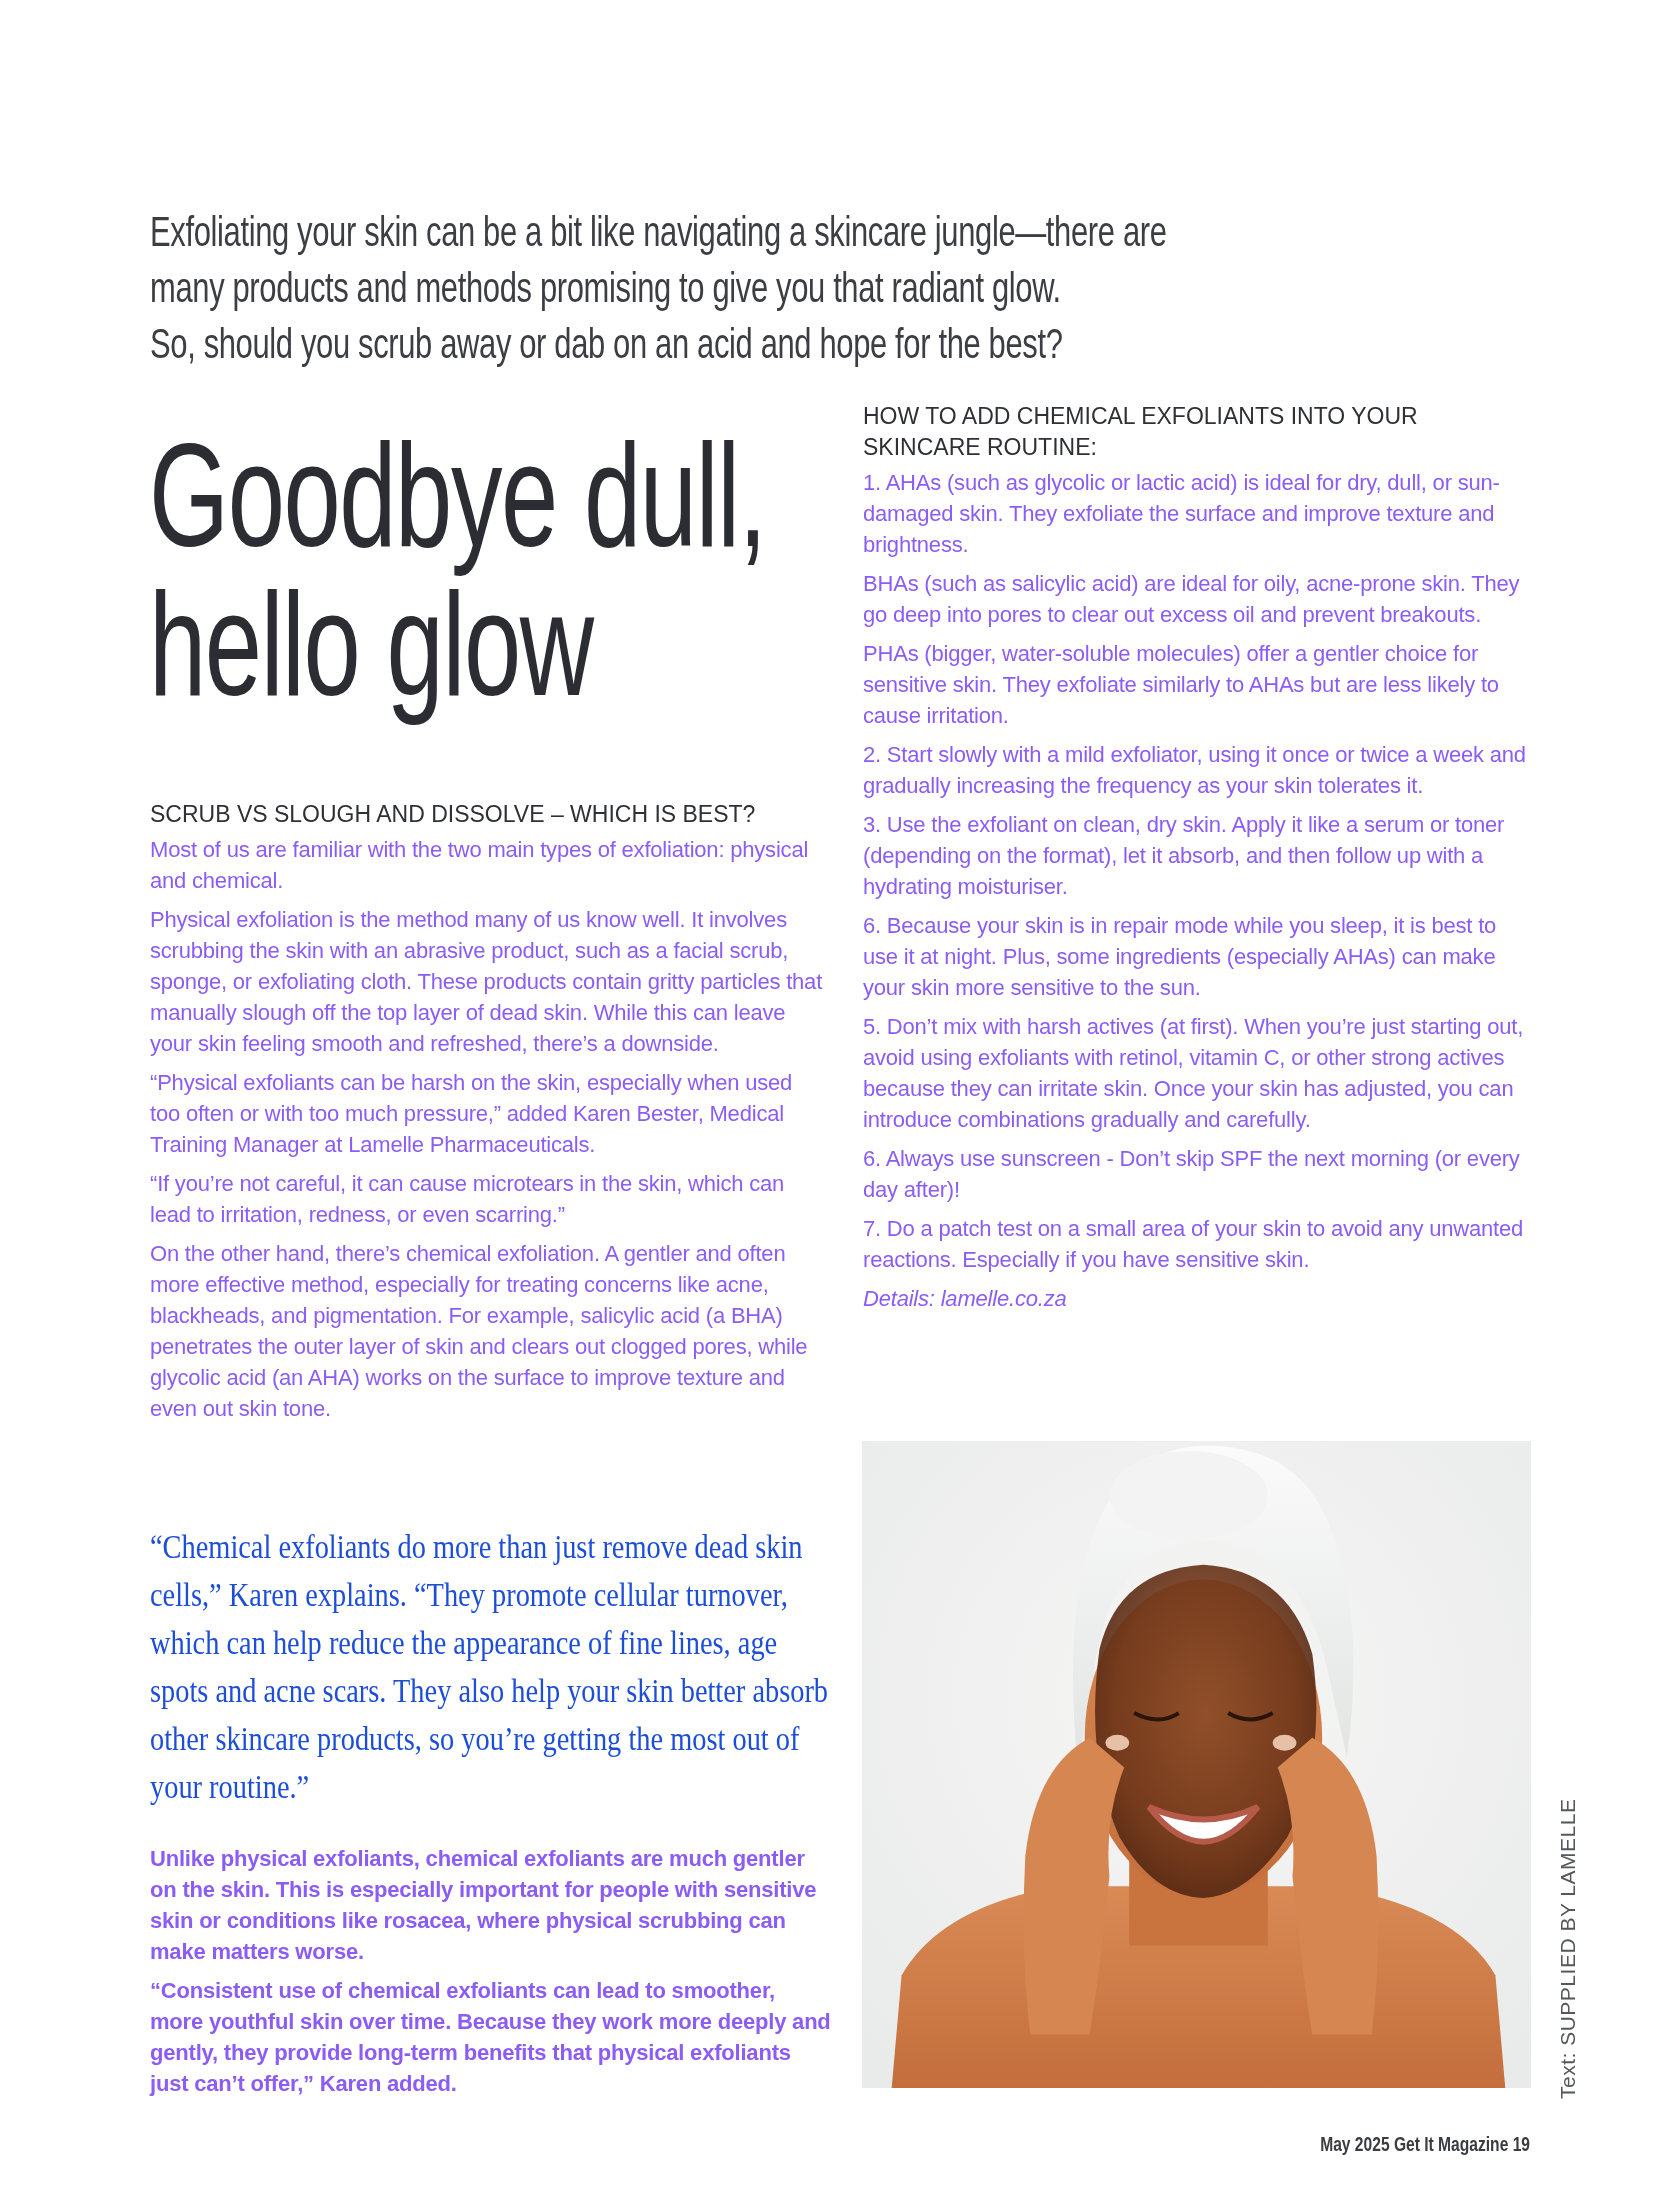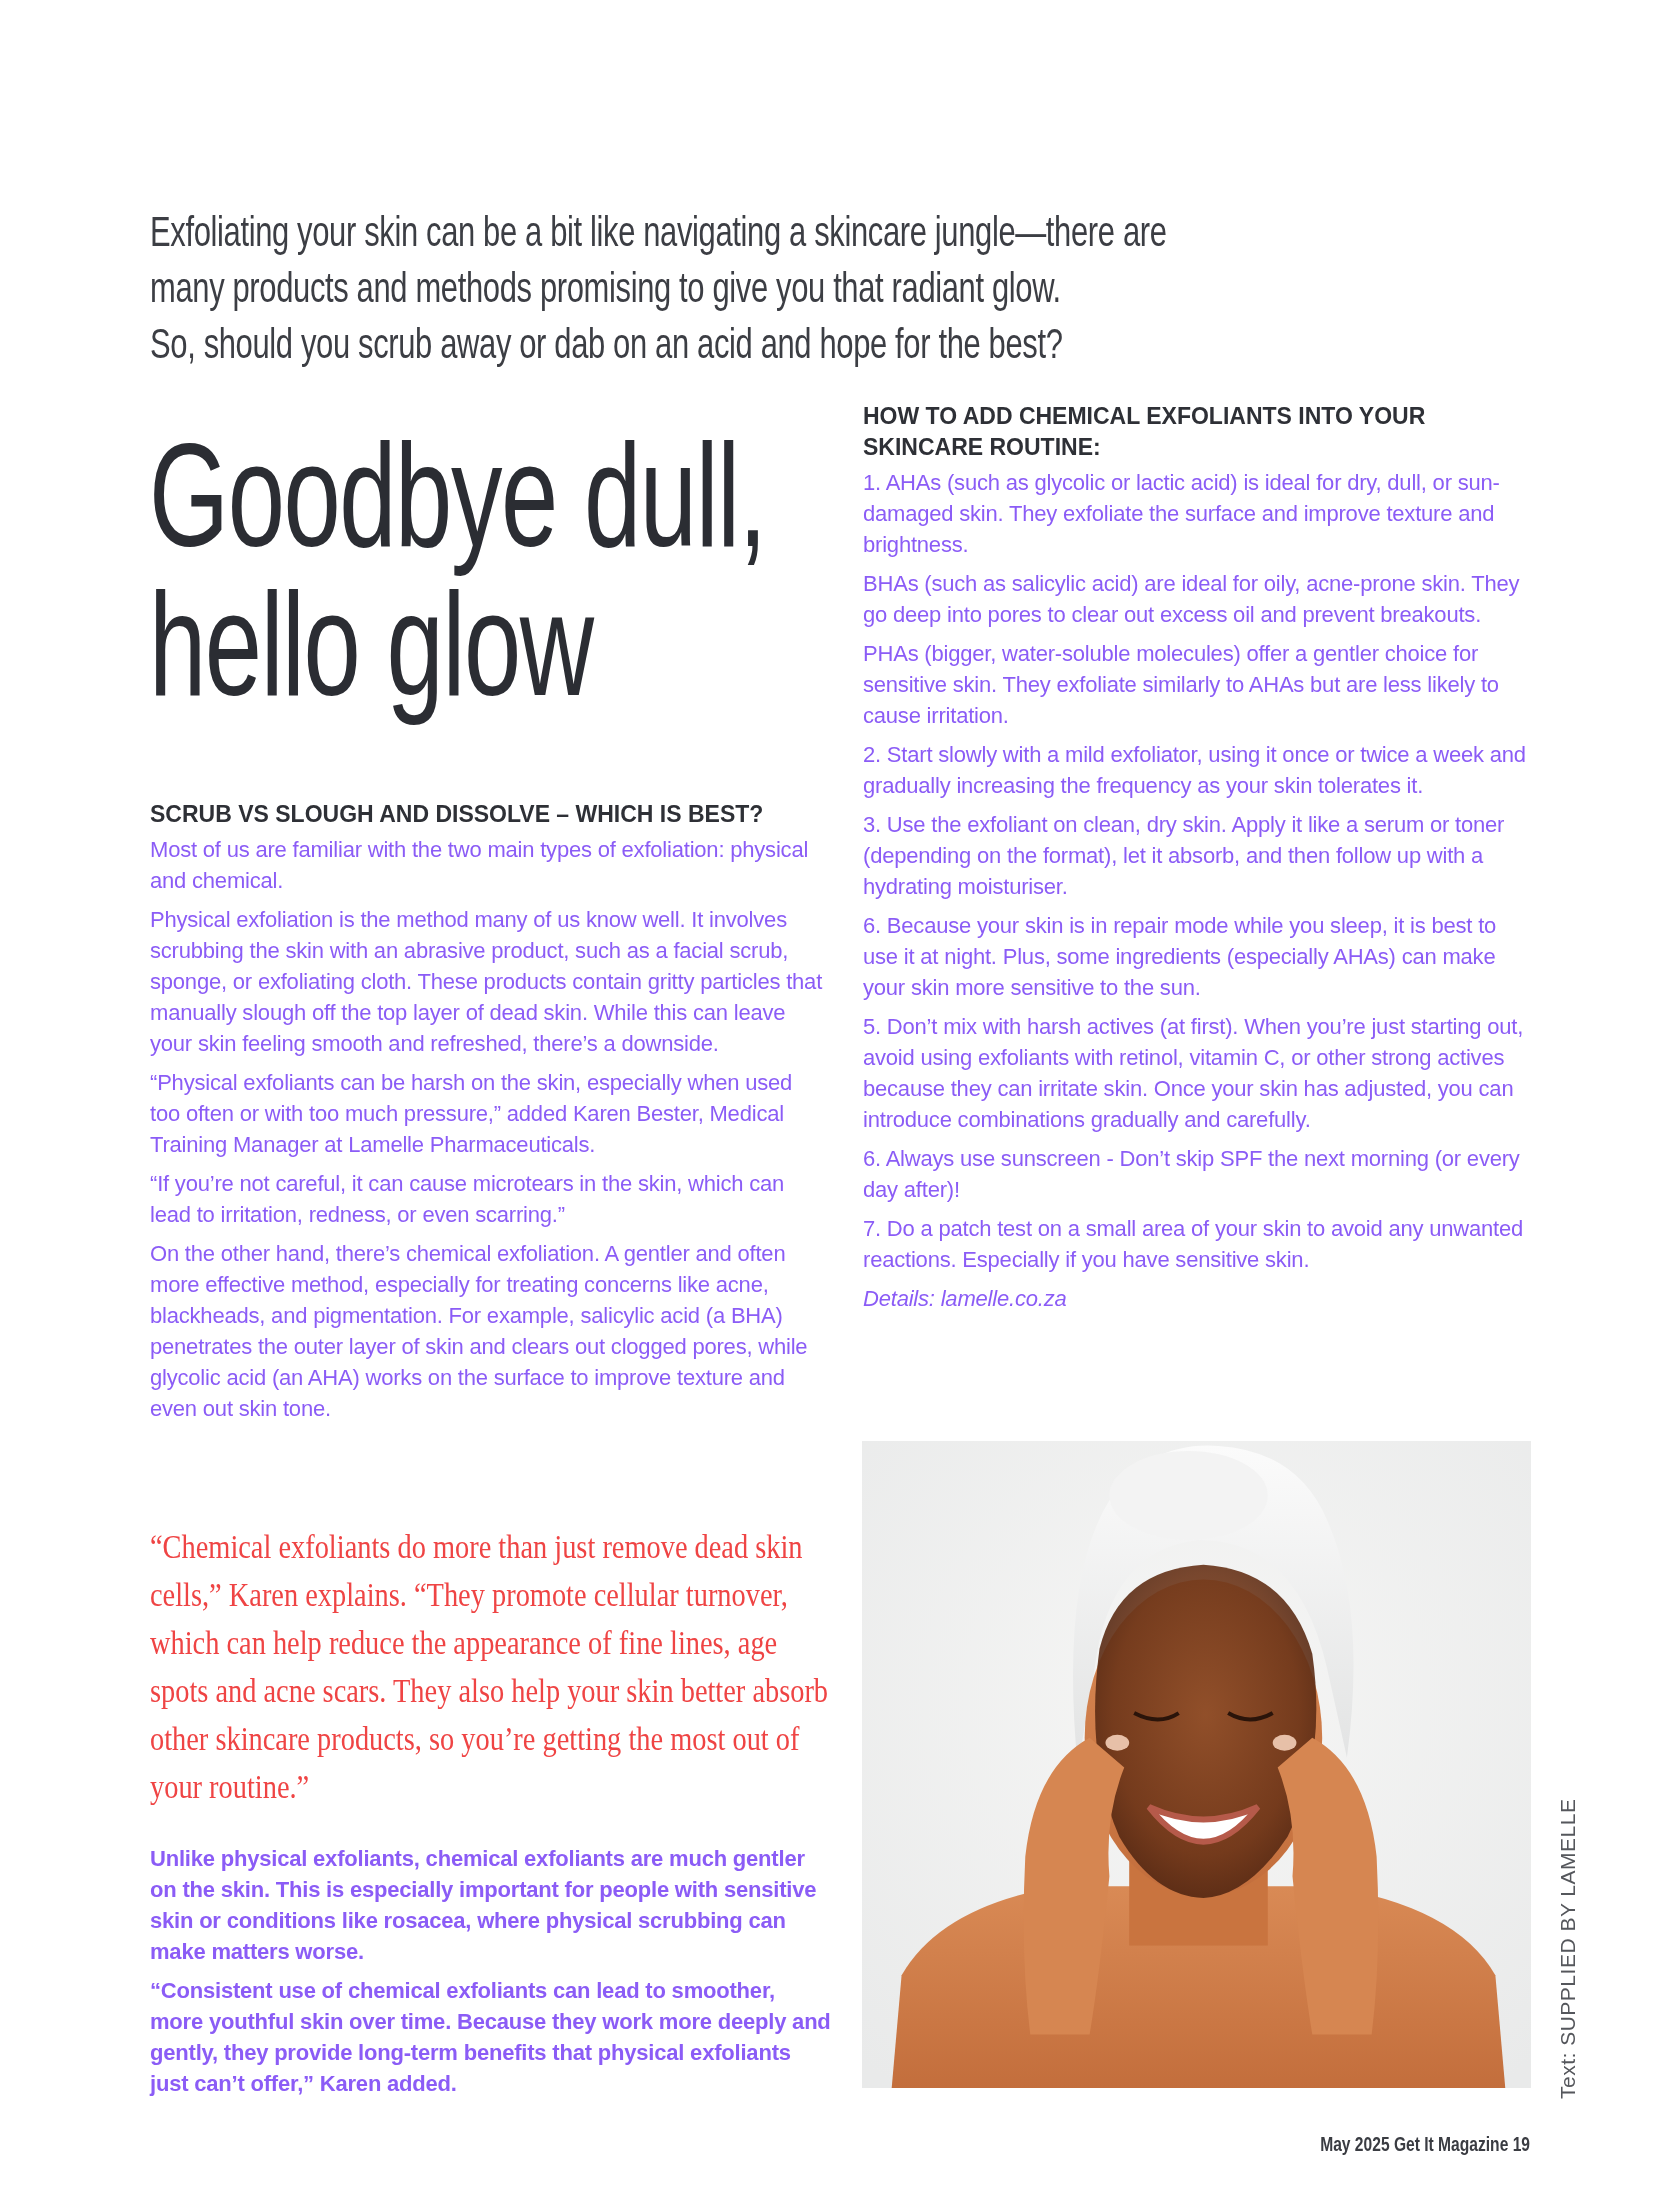--- a/index.html
+++ b/index.html
@@ -22,35 +22,35 @@
     transform:scaleX(0.70); transform-origin:left top;
     white-space:nowrap; letter-spacing:-2px;
   }
   .headline div { white-space:nowrap; }
 
   .col { position:absolute; font-family:"DejaVu Sans", sans-serif; color:#4a4b50; }
   .col-left { left:150px; top:762px; width:673px;margin-top:37px; }
   .col-right { left:863px; top:401px; width:673px; }
 
   .subhead {
-    font-family:"Liberation Sans", sans-serif; font-weight:bold;
+    font-family:"Liberation Sans", sans-serif; font-weight:normal;
     font-size:23px; line-height:31px; color:#2e3036; letter-spacing:0px;
     margin:0 0 4px 0; text-transform:uppercase;
   }
   .para {
     font-family:"Liberation Sans", sans-serif;
     font-size:22px; line-height:31px; color:#8b5cf6;
     margin:0 0 8px 0; letter-spacing:-0.2px;
   }
   .details { font-style:italic; }
 
   .pullquote {
     position:absolute; left:150px; top:1523px; width:693px;
     font-family:"Liberation Serif", serif;
-    font-size:33px; line-height:48px; color:#ef4444;
+    font-size:33px; line-height:48px; color:#1d4ed8;
   }
   .pullquote-inner { transform:scaleX(0.86); transform-origin:left top; width:802px; }
 
   .col-left-lower { left:150px; top:1843px; width:683px;font-weight:bold; }
 
   .photo {
     position:absolute; left:862px; top:1441px; width:669px; height:647px;
     overflow:hidden; background:#f1f1f0;
   }
   .photo svg { display:block; width:100%; height:100%; }

